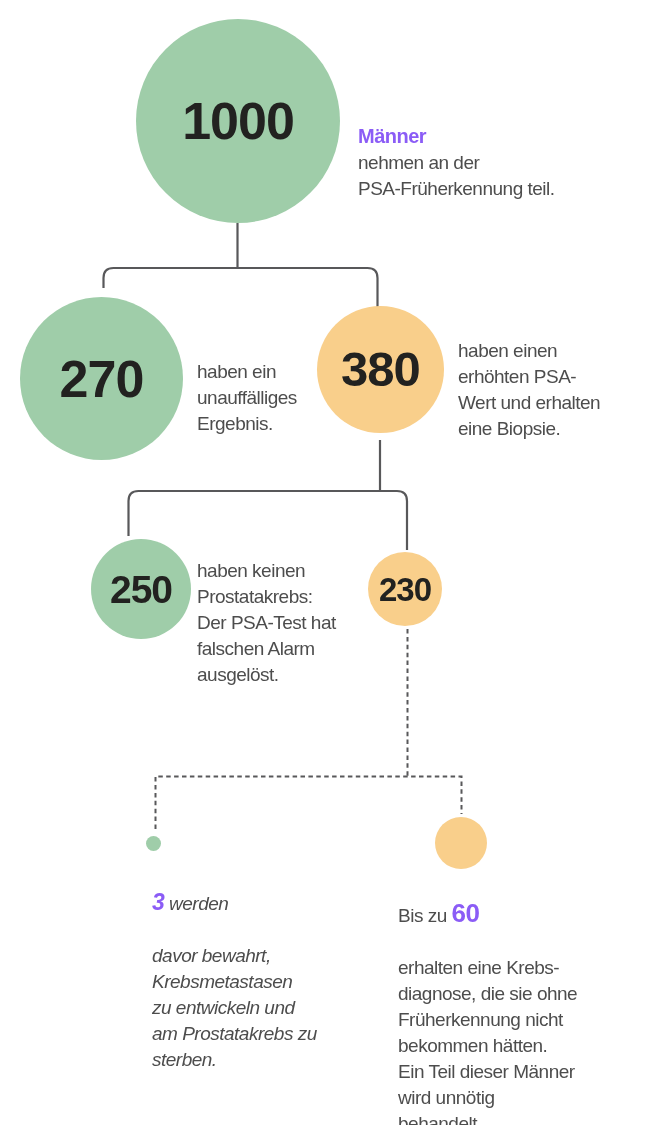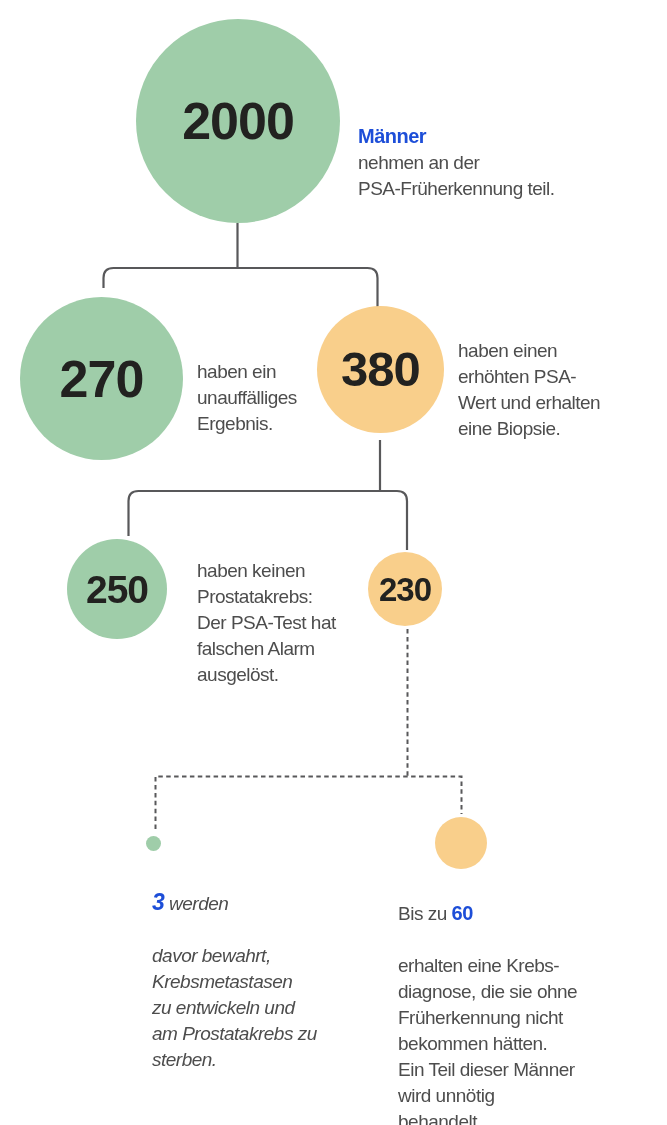--- a/index.html
+++ b/index.html
@@ -13,41 +13,41 @@
   }
   .circle.green{background:var(--green,#9fcda9);}
   .circle.orange{background:var(--orange,#f9cf8b);}
   .num{
     font-weight:700;color:var(--number,#222220);letter-spacing:-1px;line-height:1;
   }
   .label{
     position:absolute;color:var(--text,#4d4d4d);
     font-size:19px;line-height:26px;letter-spacing:-0.5px;white-space:pre-line;
   }
-  .label .bold-black{color:#1d4ed8;font-weight:700;}
+  .label .bold-black{color:#8b5cf6;font-weight:700;}
   svg.connectors{position:absolute;left:0;top:0;}
   svg.connectors path{fill:none;stroke:var(--line,#58585a);stroke-width:2.2;}
   svg.connectors path.dashed{stroke-dasharray:4.5 3.4;stroke-width:2;}
 </style>
 </head>
 <body>
 
 <div id="canvas">
 
   <svg class="connectors" width="667" height="1125" viewBox="0 0 667 1125">
     <path d="M237.5 223 L237.5 268"></path>
     <path d="M103.5 288 L103.5 278 Q103.5 268 113.5 268 L367.5 268 Q377.5 268 377.5 278 L377.5 312"></path>
     <path d="M380 440 L380 491"></path>
     <path d="M128.5 536 L128.5 501 Q128.5 491 138.5 491 L397 491 Q407 491 407 501 L407 550"></path>
     <path class="dashed" d="M407.5 629 L407.5 776"></path>
     <path class="dashed" d="M155.5 829 L155.5 776.5 L461.5 776.5 L461.5 814"></path>
   </svg>
 
   <div class="circle green" style="left:136px;top:19px;width:204px;height:204px;">
-    <span class="num" style="font-size:52px;">2000</span>
+    <span class="num" style="font-size:52px;">1000</span>
   </div>
   <div class="label" style="left:358px;top:97px;">
     <span class="bold-black" style="font-size:20px;">Männer</span>
     <div>nehmen an der
 PSA-Früherkennung teil.</div>
   </div>
 
   <div class="circle green" style="left:20px;top:297px;width:163px;height:163px;">
     <span class="num" style="font-size:52px;">270</span>
   </div>
@@ -56,21 +56,21 @@
 Ergebnis.</div>
 
   <div class="circle orange" style="left:317px;top:306px;width:127px;height:127px;">
     <span class="num" style="font-size:49px;">380</span>
   </div>
   <div class="label" style="left:458px;top:338px;">haben einen
 erhöhten PSA-
 Wert und erhalten
 eine Biopsie.</div>
 
-  <div class="circle green" style="left:67px;top:539px;width:100px;height:100px;">
+  <div class="circle green" style="left:91px;top:539px;width:100px;height:100px;">
     <span class="num" style="font-size:39px;">250</span>
   </div>
   <div class="label" style="left:197px;top:558px;">haben keinen
 Prostatakrebs:
 Der PSA-Test hat
 falschen Alarm
 ausgelöst.</div>
 
   <div class="circle orange" style="left:368px;top:552px;width:74px;height:74px;">
     <span class="num" style="font-size:33px;">230</span>
@@ -81,21 +81,21 @@
     <div><span class="bold-black" style="font-size:23px;">3</span><span> werden</span></div>
     <div>davor bewahrt,
 Krebsmetastasen
 zu entwickeln und
 am Prostatakrebs zu
 sterben.</div>
   </div>
 
   <div class="circle orange" style="left:435px;top:817px;width:52px;height:52px;"></div>
   <div class="label" style="left:398px;top:874px;">
-    <div><span>Bis zu </span><span class="bold-black" style="font-size:20px;">60</span></div>
+    <div><span>Bis zu </span><span class="bold-black" style="font-size:26px;">60</span></div>
     <div>erhalten eine Krebs-
 diagnose, die sie ohne
 Früherkennung nicht
 bekommen hätten.
 Ein Teil dieser Männer
 wird unnötig
 behandelt.</div>
   </div>
 
 </div>

